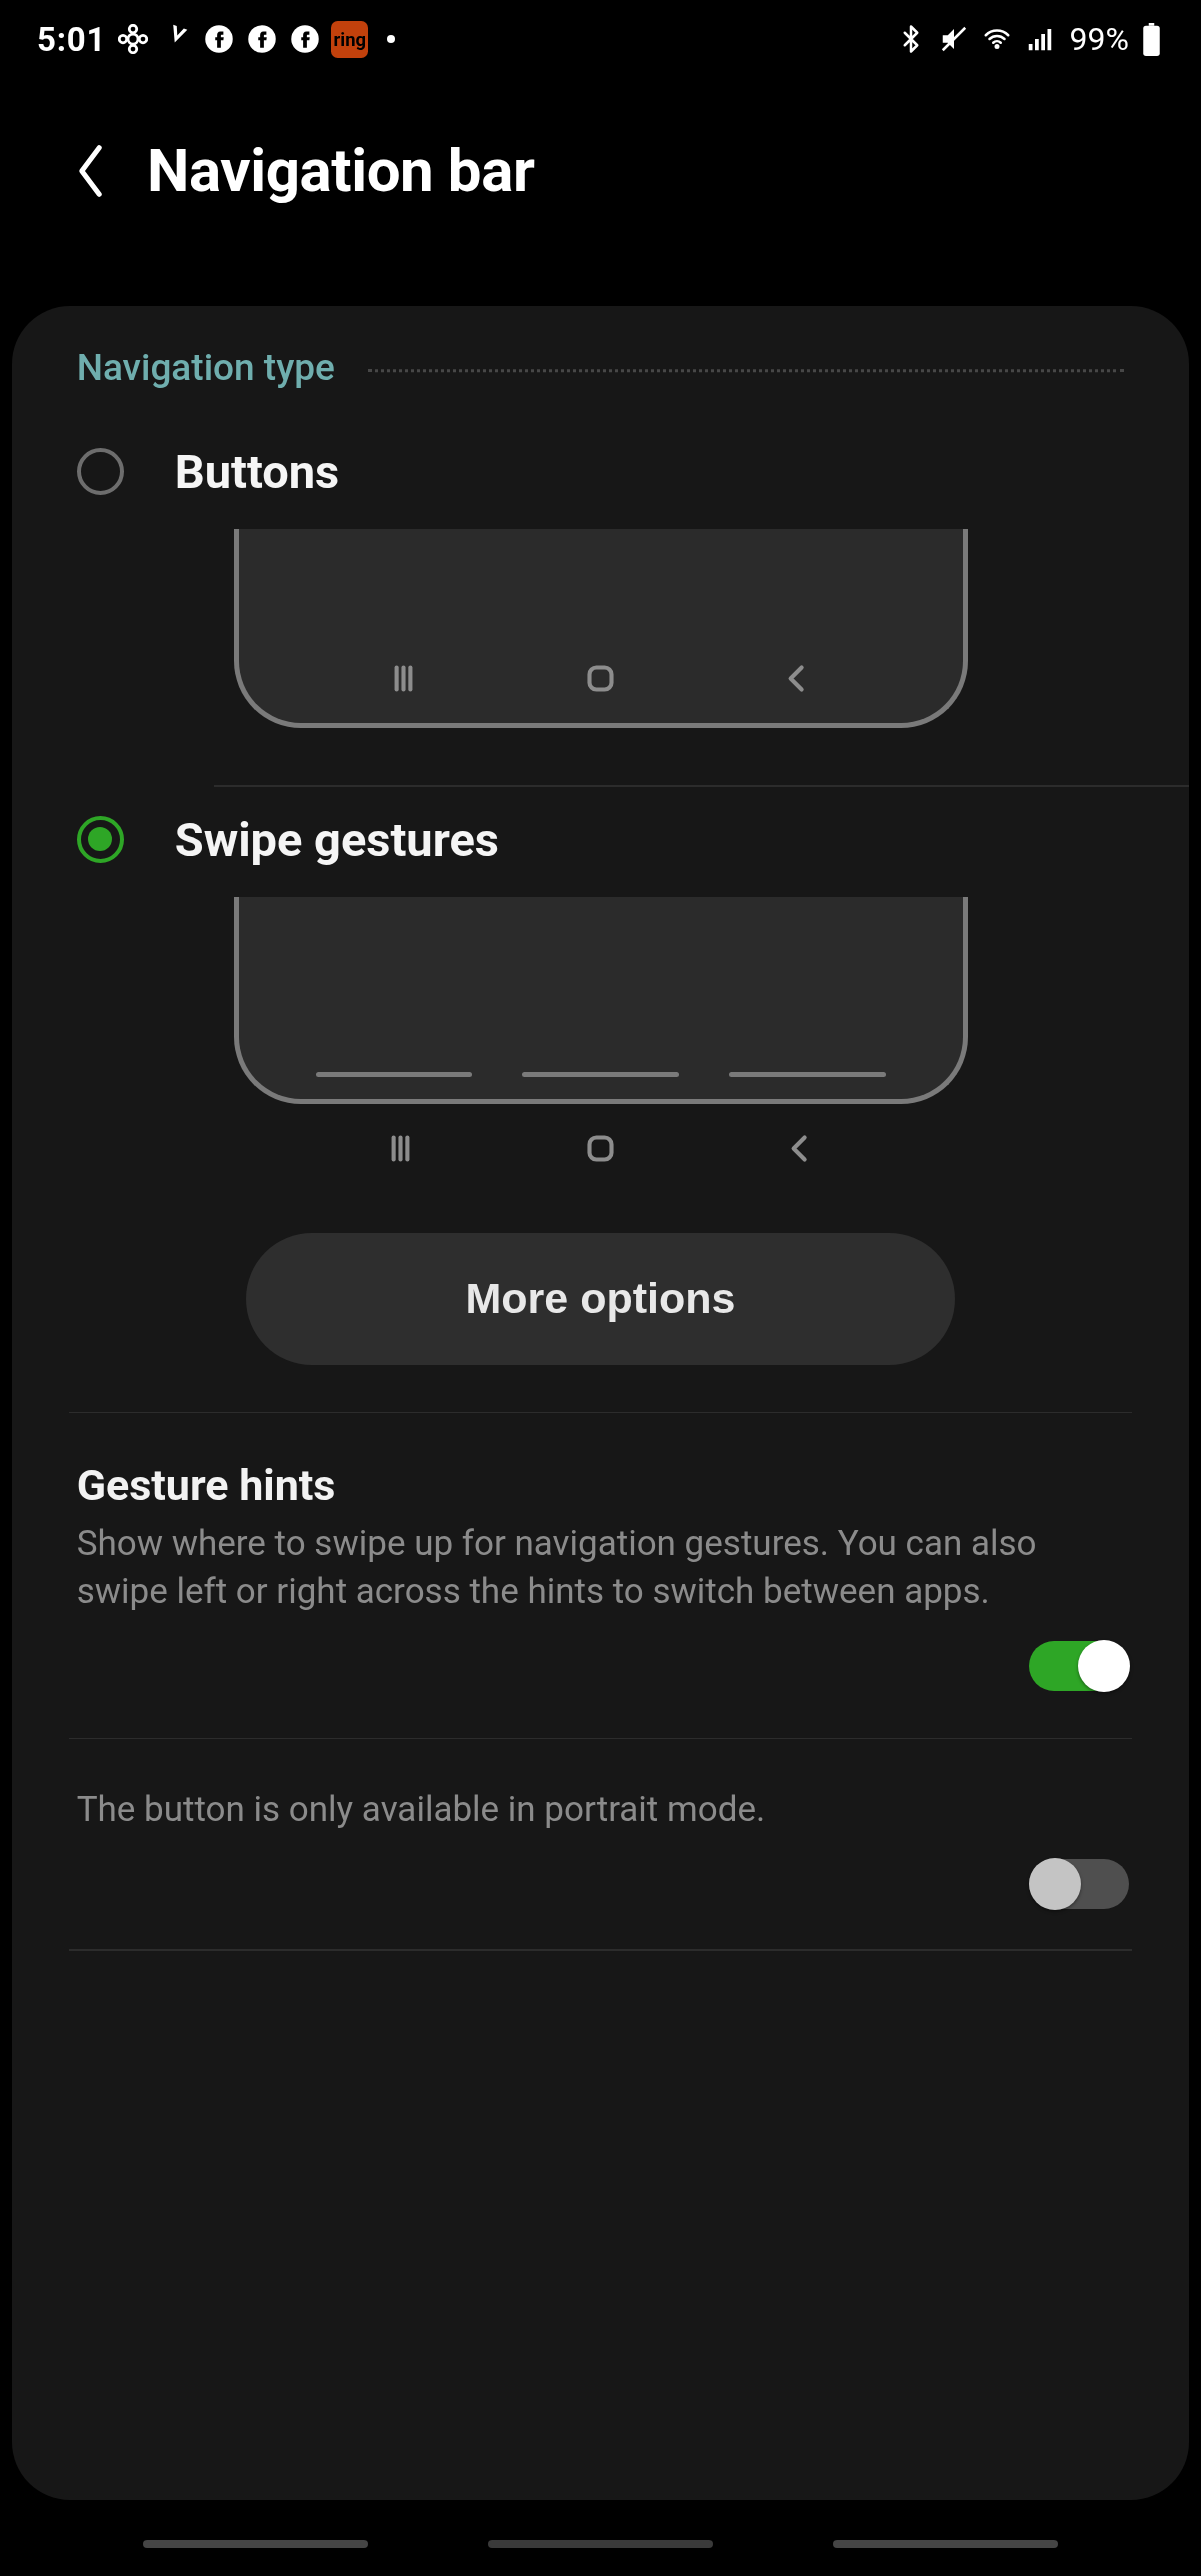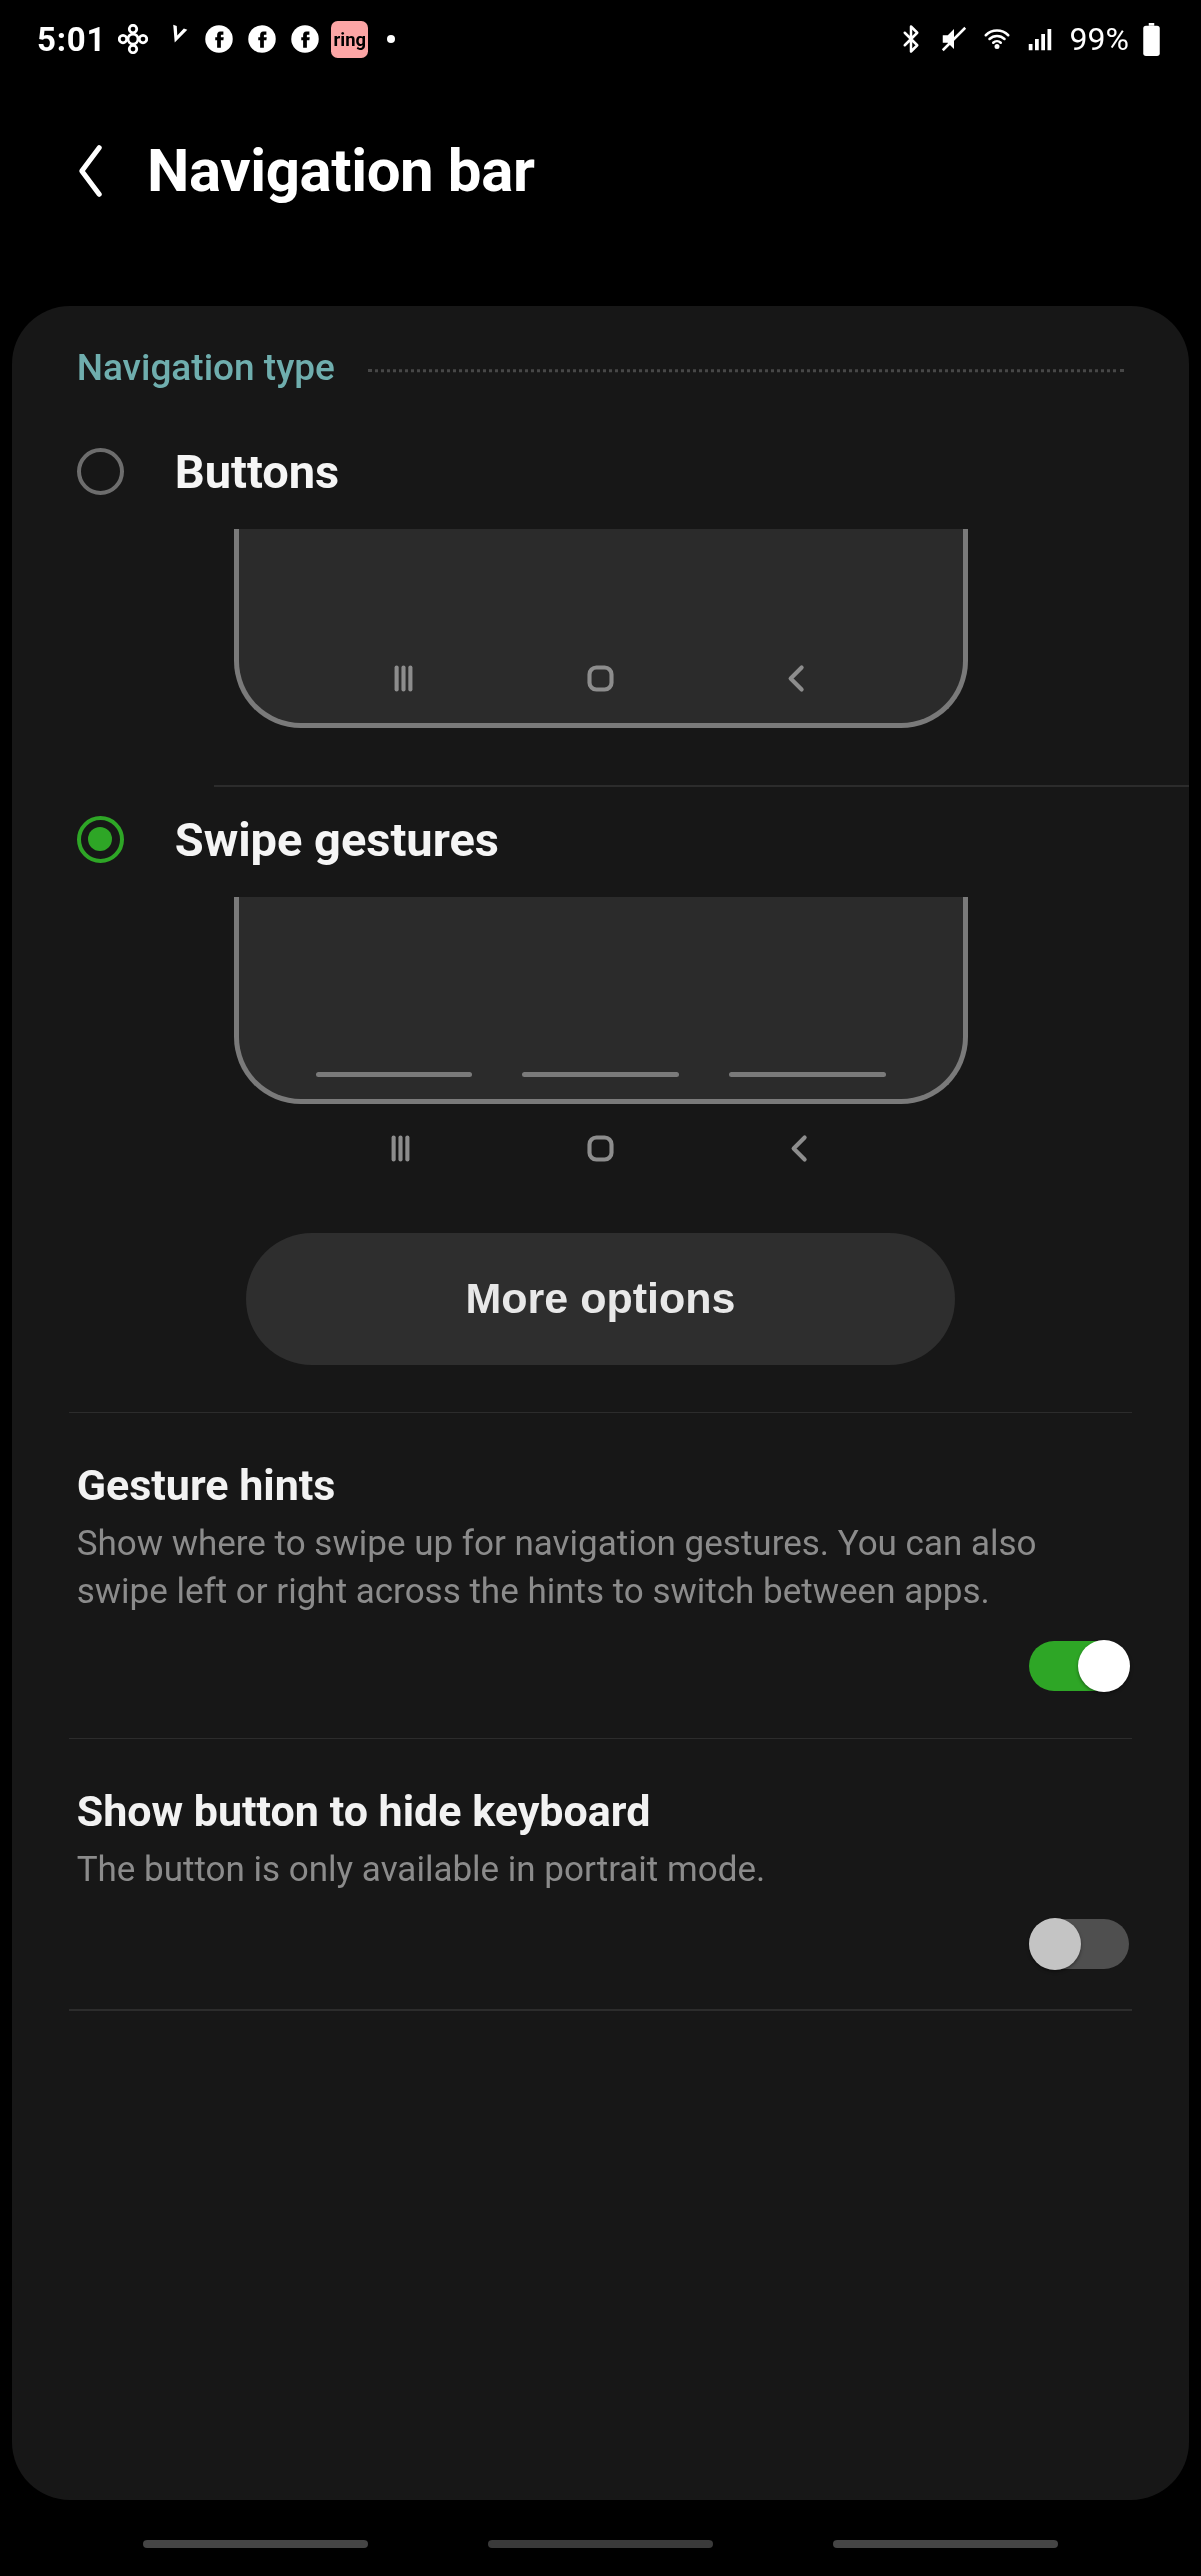--- a/index.html
+++ b/index.html
@@ -70,21 +70,21 @@
   .switch.off { background: #4f4f4f; }
   .switch.off .thumb { left: -0.8px; }
   .switch.off .thumb { background:#c4c4c4; }
 
   
   .phone-nav-bar { display:flex; justify-content:space-around; align-items:center; padding:15px 83px 28px 83px; }
   .phone-nav-bar span { display:block; width:225px; height:8.3px; border-radius:5px; background:#454545; }
   .phone-nav-bar span.center { background:#3a3a3a; }
 
   
-  .ring-chip { background:#fca5a5; color:#000; font-size:18.4px; font-weight:700; border-radius:6.7px; width:37px; height:37px; display:inline-flex; align-items:center; justify-content:center; }
+  .ring-chip { background:#c2410c; color:#000; font-size:18.4px; font-weight:700; border-radius:6.7px; width:37px; height:37px; display:inline-flex; align-items:center; justify-content:center; }
 </style>
 </head>
 <body>
 
 <div class="status-bar">
   <div class="status-left">
     <span class="status-clock">5:01</span>
     <span class="status-ico">
       <svg viewBox="0 0 24 24" fill="none" stroke="currentColor" stroke-width="2.2" stroke-linejoin="round" stroke-linecap="round">
           <circle cx="12" cy="12" r="4"></circle>
@@ -241,21 +241,20 @@
   </div>
   <div class="switch-row">
     <div class="switch on">
         <span class="thumb"></span>
       </div>
   </div>
 
   <div class="divider-full"></div>
 
   <div class="setting-block">
-    <div class="setting-title">Show button to hide keyboard</div>
     <div class="setting-desc">The button is only available in portrait mode.</div>
   </div>
   <div class="switch-row">
     <div class="switch off">
         <span class="thumb"></span>
       </div>
   </div>
 
   <div class="divider-full" style="margin-top:40px;"></div>
 

